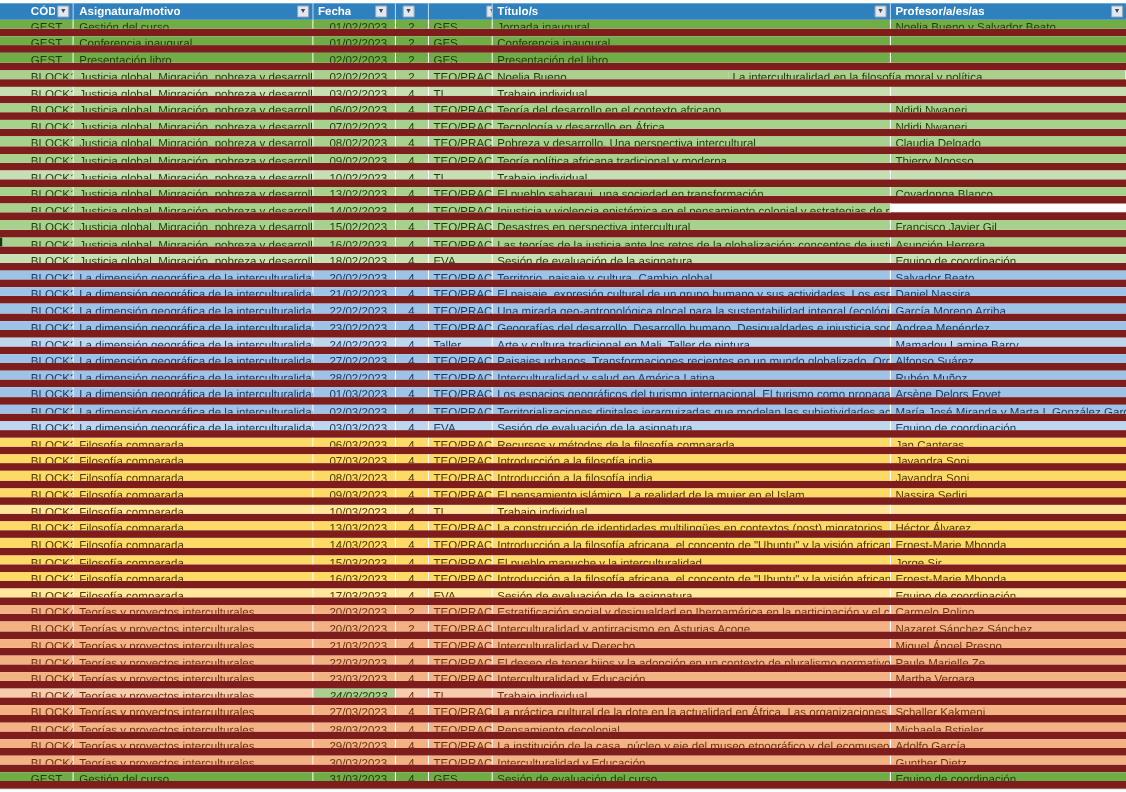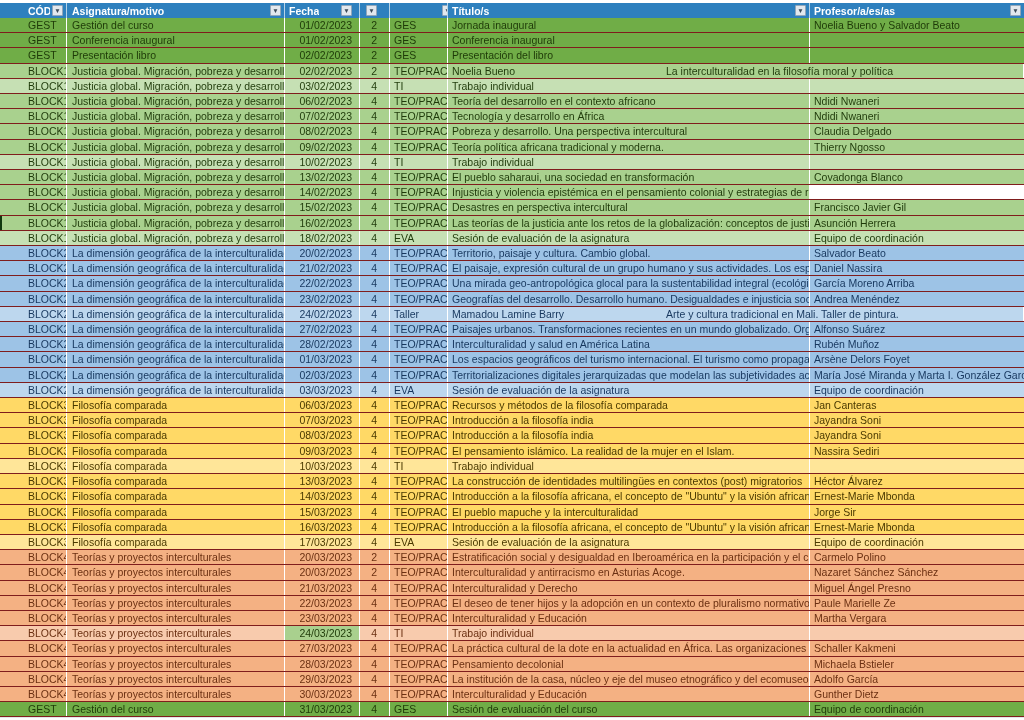--- a/index.html
+++ b/index.html
@@ -20,21 +20,21 @@
   }
   .hcell:last-child { border-right: none; }
   .hlabel { overflow: hidden; white-space: nowrap; }
   .filterbtn {
     flex: 0 0 auto; width: 11px; height: 11px; margin-left: 2px;
     background: #e2e8ee; border: 1px solid #93a7ba; border-radius: 1px;
     color: #3b4a58; font-size: 6.5px; line-height: 9px; text-align: center; font-weight: normal;
   }
 
   
-  .row { display: flex; height: 15.217px; border-bottom: 1px solid #7f1d1d; position: relative; }
+  .row { display: flex; height: 15.217px; border-bottom: 7px solid #7f1d1d; position: relative; }
   .cell {
     font-size: 10.5px; line-height: 14px; height: 100%;
     padding: 0 2px 0 4px; overflow: hidden; white-space: nowrap;
     border-right: 1px solid #ffffff;
   }
   .c-codigo  { width: 67px;  flex: 0 0 67px; padding-left: 28px; }
   .c-subject { width: 218px; flex: 0 0 218px; padding-left: 5px; }
   .c-fecha   { width: 75px;  flex: 0 0 75px; text-align: right; padding-right: 7px; }
   .c-num     { width: 30px;  flex: 0 0 30px; text-align: right; padding-right: 12px; }
   .c-tipo    { width: 58px;  flex: 0 0 58px; gap: 46px; }
@@ -45,21 +45,21 @@
   .s-gest .cell { background: var(--gest-bg); color: var(--gest-t); }
   .s-b1  .cell  { background: var(--b1-bg);  color: var(--b1-t); }
   .s-b1l .cell  { background: var(--b1l-bg); color: var(--b1-t); }
   .s-b2  .cell  { background: var(--b2-bg);  color: var(--b2-t); }
   .s-b2l .cell  { background: var(--b2l-bg); color: var(--b2-t); }
   .s-b3  .cell  { background: var(--b3-bg);  color: var(--b3-t); }
   .s-b3l .cell  { background: var(--b3l-bg); color: var(--b3-t); }
   .s-b4  .cell  { background: var(--b4-bg);  color: var(--b4-t); }
   .s-b4l .cell  { background: var(--b4l-bg); color: var(--b4-t); }
 
-  .cell.hl { background: var(--hl-bg) !important; color: var(--hl-t) !important; }
+  .cell.hl { background: var(--hl-bg) !important; color: var(--hl-t) !important; font-style: italic; }
 
   .cursorbar { position: absolute; left: 0; top: 0; width: 2px; height: 100%; background: #11380f; z-index: 2; }
 </style>
 </head>
 <body>
 
 <div class="sheet">
   <div class="topstrip"></div>
   <div class="hrow" id="hdr">
       <div class="hcell c-codigo">
@@ -262,22 +262,22 @@
         <div class="cell c-tipo">TEO/PRAC</div>
         <div class="cell c-titulo">Geografías del desarrollo. Desarrollo humano. Desigualdades e injusticia social.</div>
         <div class="cell c-prof">Andrea Menéndez</div>
       </div>
       <div class="row s-b2l">
         <div class="cell c-codigo">BLOCK2: GEO</div>
         <div class="cell c-subject">La dimensión geográfica de la interculturalidad</div>
         <div class="cell c-fecha">24/02/2023</div>
         <div class="cell c-num">4</div>
         <div class="cell c-tipo">Taller</div>
+        <div class="cell c-titulo">Arte y cultura tradicional en Mali. Taller de pintura.</div>
         <div class="cell c-prof">Mamadou Lamine Barry</div>
-        <div class="cell c-titulo">Arte y cultura tradicional en Mali. Taller de pintura.</div>
       </div>
       <div class="row s-b2">
         <div class="cell c-codigo">BLOCK2: GEO</div>
         <div class="cell c-subject">La dimensión geográfica de la interculturalidad</div>
         <div class="cell c-fecha">27/02/2023</div>
         <div class="cell c-num">4</div>
         <div class="cell c-tipo">TEO/PRAC</div>
         <div class="cell c-titulo">Paisajes urbanos. Transformaciones recientes en un mundo globalizado. Organiz</div>
         <div class="cell c-prof">Alfonso Suárez</div>
       </div>

